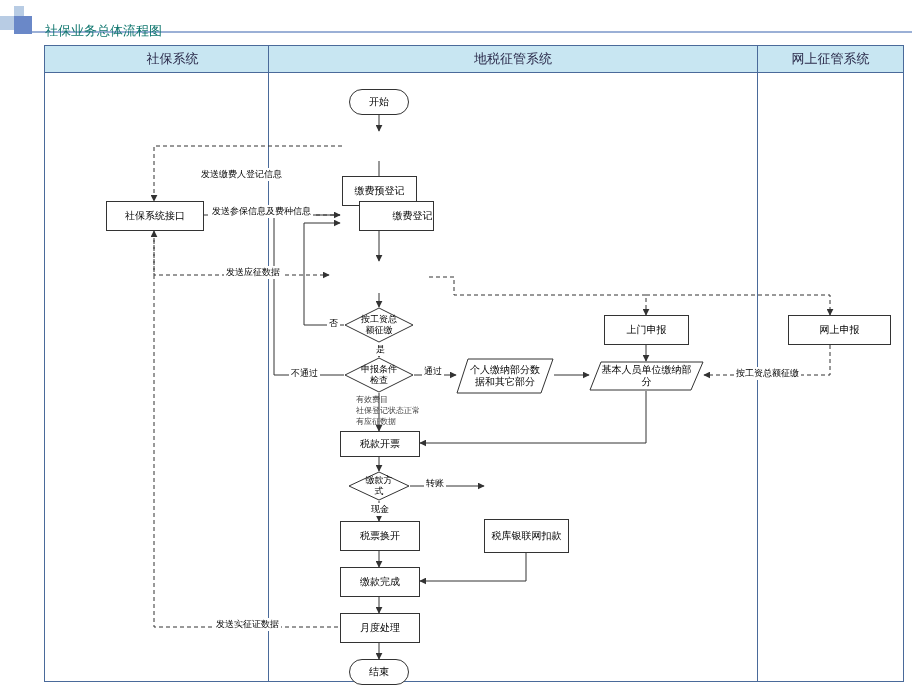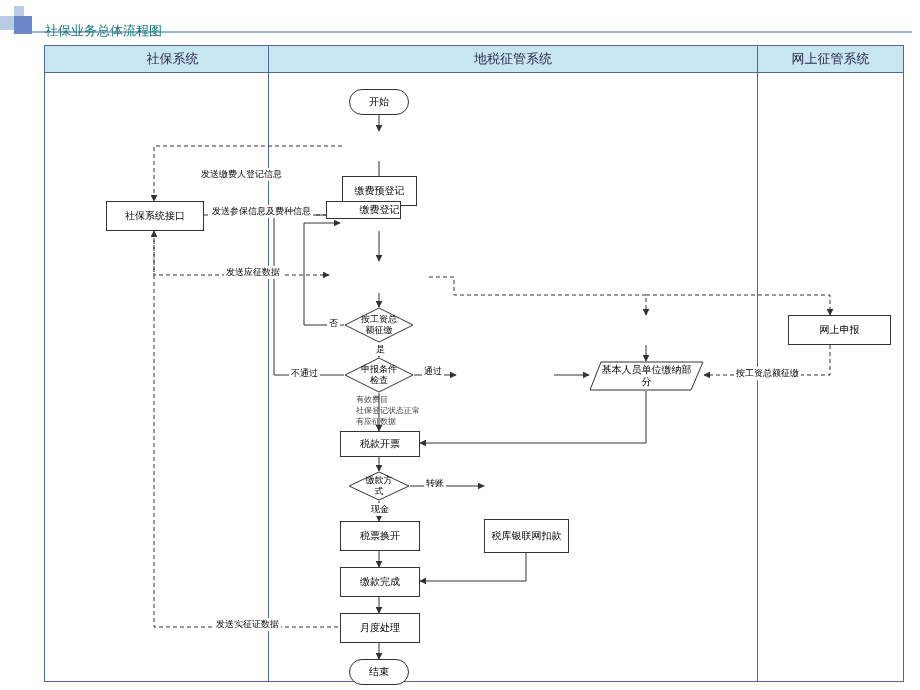--- a/index.html
+++ b/index.html
@@ -179,21 +179,21 @@
   <div class="edge-lbl" style="left:245px; top:322px;">不通过</div>
   <div class="edge-lbl" style="left:378px; top:320px;">通过</div>
   <div class="edge-lbl" style="left:325px; top:458px;">现金</div>
   <div class="edge-lbl" style="left:380px; top:432px;">转账</div>
   <div class="edge-lbl" style="left:170px; top:573px;">发送实征证数据</div>
   <div class="edge-lbl" style="left:690px; top:322px;">按工资总额征缴</div>
 
   <div class="node terminal" style="left:305px; top:44px; width:60px;">开始</div>
   <div class="node" style="left:298px; top:86px; width:75px; height:30px;margin-top:45px;">缴费预登记</div>
   <div class="node" style="left:62px; top:156px; width:98px; height:30px;">社保系统接口</div>
-  <div class="node" style="left:282px; top:156px; width:75px; height:18px;padding-left:32px;">缴费登记</div>
+  <div class="node" style="left:315px; top:156px; width:75px; height:30px;padding-left:32px;">缴费登记</div>
 
 
   <div class="decision-wrap" style="left:300px; top:262px; width:70px; height:36px;">
     <svg width="70" height="36">
         <polygon points="35,1 69,18 35,35 1,18" fill="#fff" stroke="#333"></polygon>
       </svg>
     <span class="decision-lbl">按工资总额征缴</span>
   </div>
 
   <div class="decision-wrap" style="left:300px; top:312px; width:70px; height:36px;">
@@ -201,27 +201,34 @@
         <polygon points="35,1 69,18 35,35 1,18" fill="#fff" stroke="#333"></polygon>
       </svg>
     <span class="decision-lbl">申报条件检查</span>
   </div>
   <div class="note" style="left:312px; top:350px;">
     <div>有效费目</div>
     <div>社保登记状态正常</div>
     <div>有应征数据</div>
   </div>
 
+  <div class="data-box" style="left:412px; top:313px; width:98px; height:36px;">
+    <svg width="98" height="36">
+        <polygon points="12,1 97,1 85,35 1,35" fill="#fff" stroke="#333"></polygon>
+      </svg>
+    <span>个人缴纳部分数据和其它部分</span>
+  </div>
   <div class="data-box" style="left:545px; top:316px; width:115px; height:30px;">
     <svg width="115" height="30">
         <polygon points="12,1 114,1 102,29 1,29" fill="#fff" stroke="#333"></polygon>
       </svg>
     <span>基本人员单位缴纳部分</span>
   </div>
 
+  <div class="node" style="left:560px; top:270px; width:85px; height:30px;">上门申报</div>
   <div class="node" style="left:744px; top:270px; width:103px; height:30px;">网上申报</div>
 
   <div class="node" style="left:296px; top:386px; width:80px; height:26px;">税款开票</div>
 
   <div class="decision-wrap" style="left:304px; top:426px; width:62px; height:30px;">
     <svg width="62" height="30">
         <polygon points="31,1 61,15 31,29 1,15" fill="#fff" stroke="#333"></polygon>
       </svg>
     <span class="decision-lbl">缴款方式</span>
   </div>

